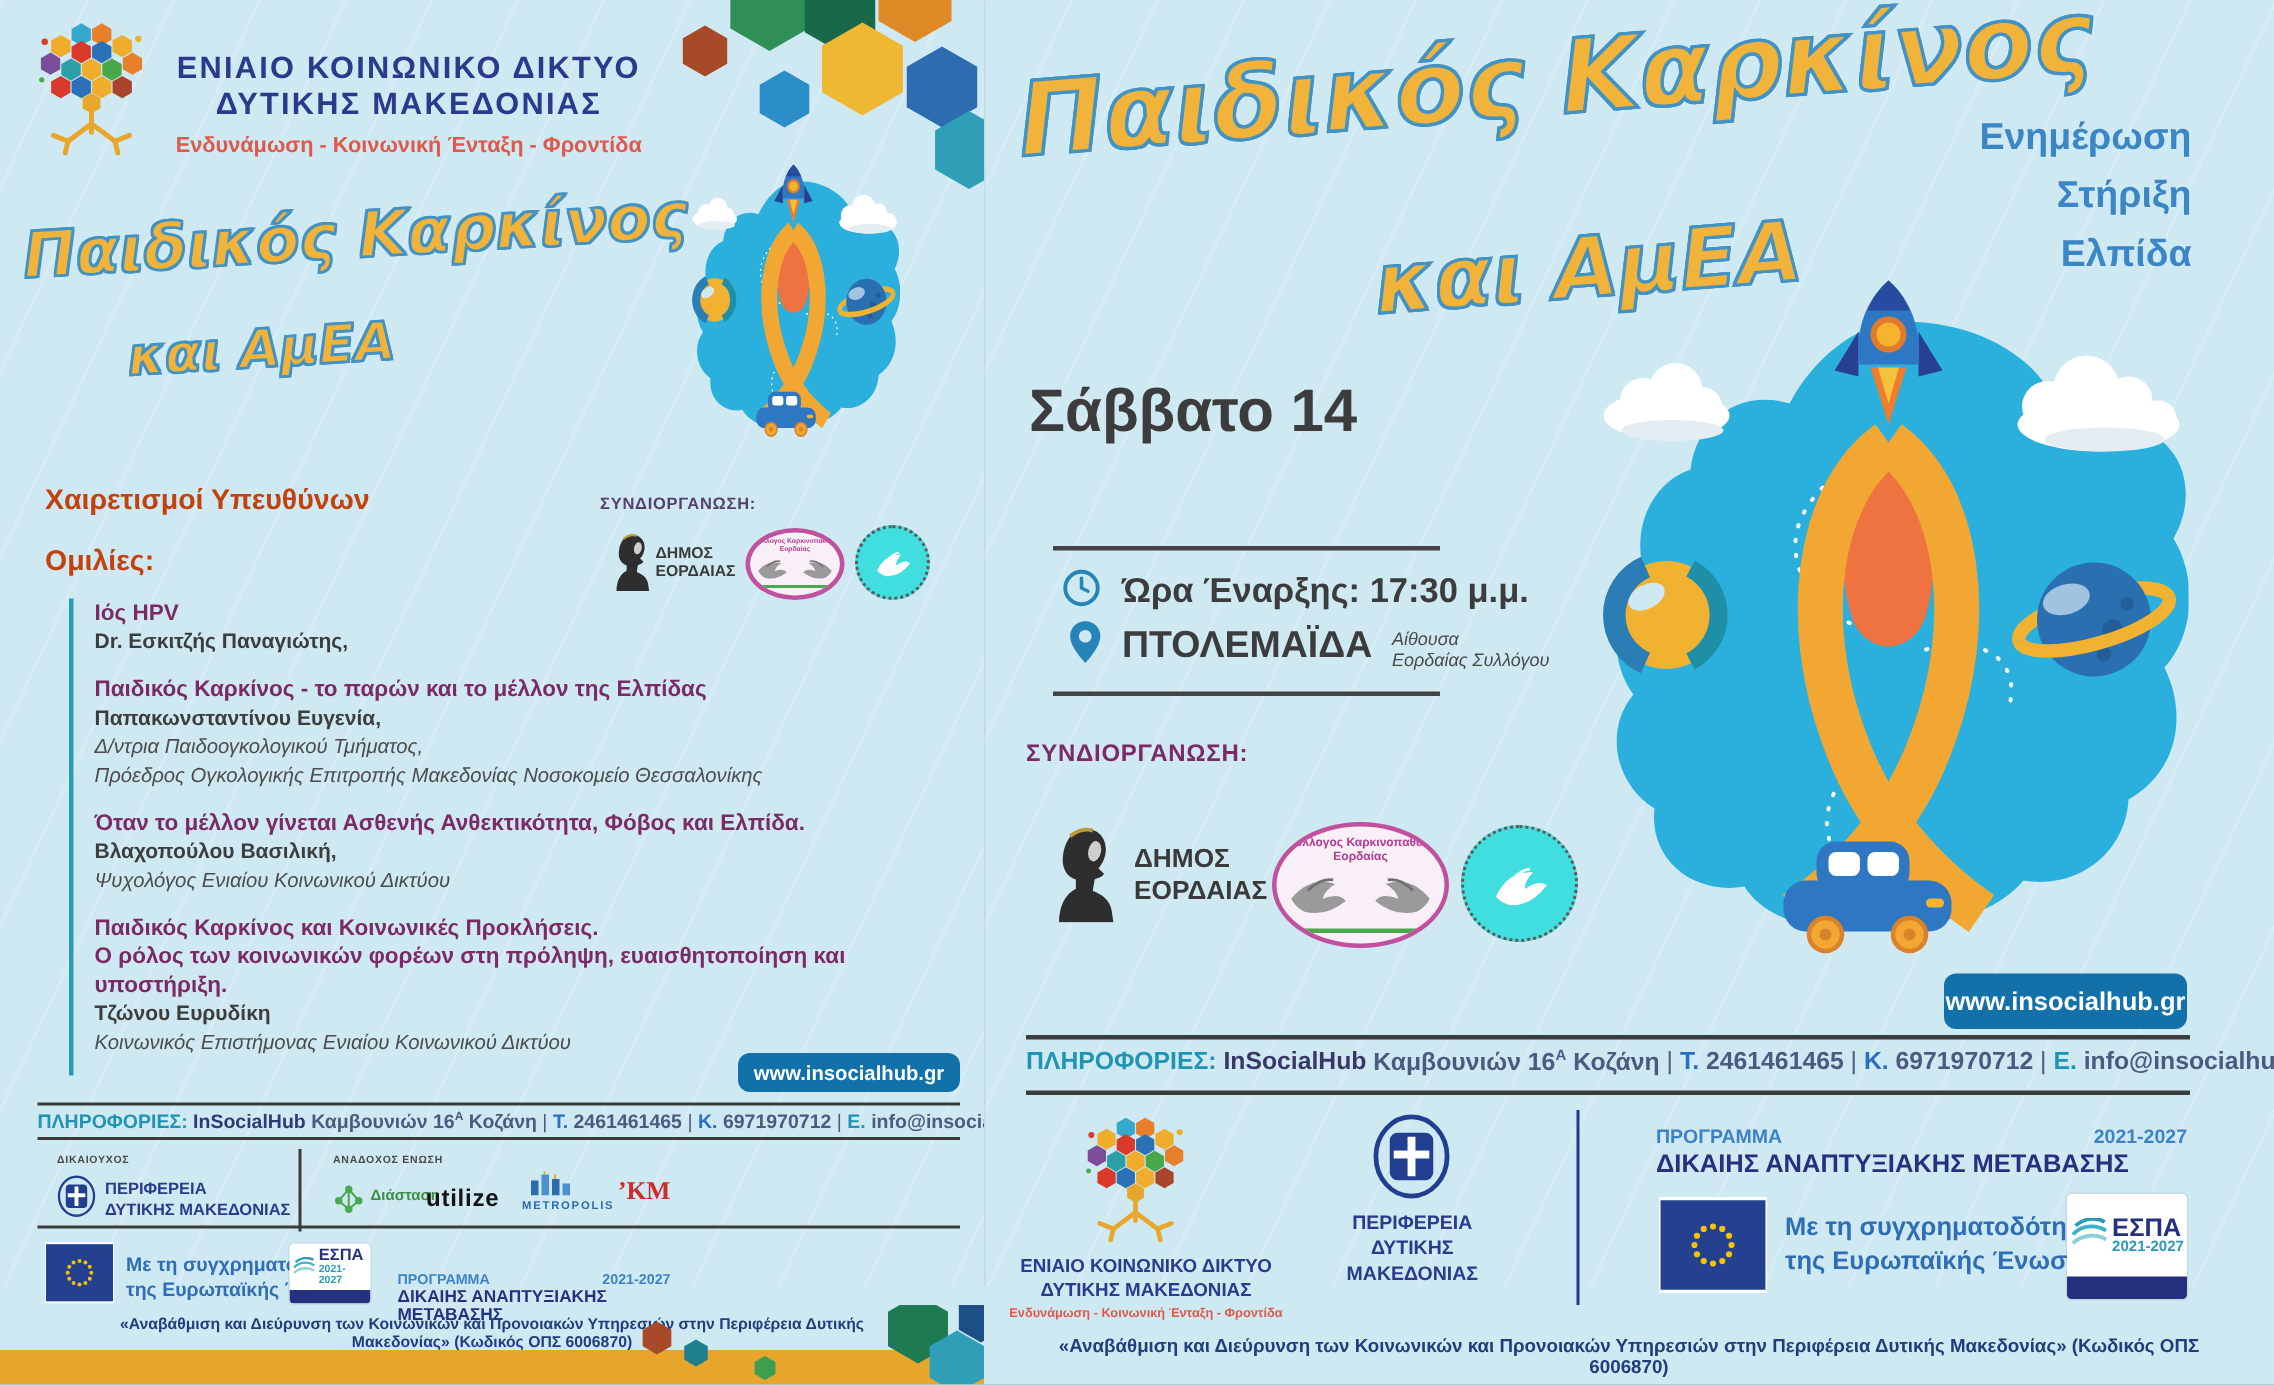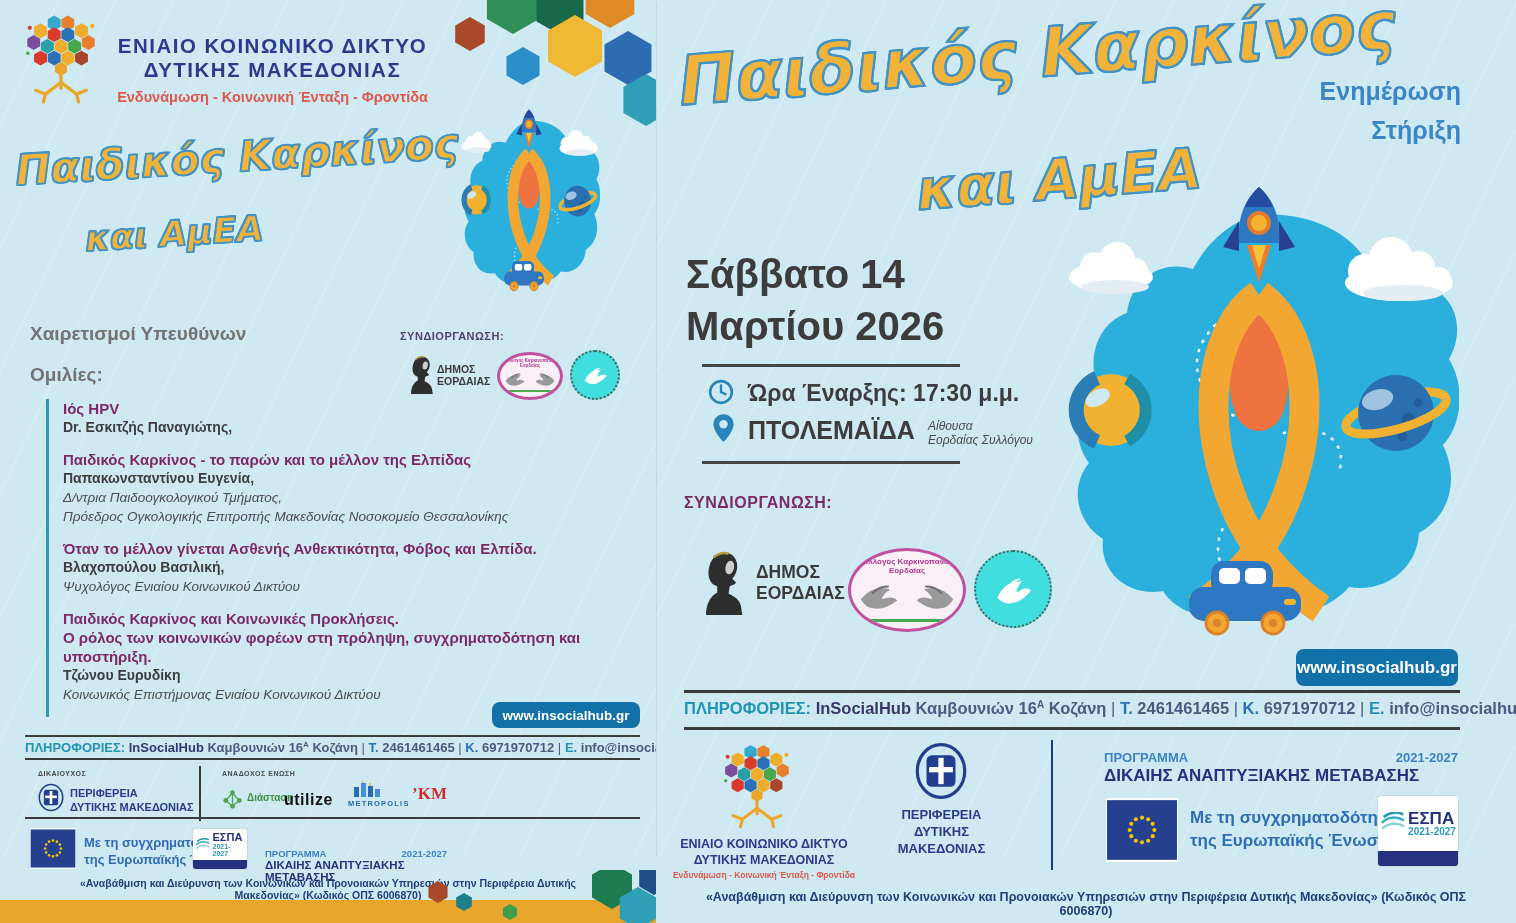--- a/index.html
+++ b/index.html
@@ -8,21 +8,21 @@
   .poster{position:absolute;top:0;height:857px;background:#cfe9f3;text-decoration:underline;}
   .poster::before{content:"";position:absolute;inset:0;pointer-events:none;
     background:repeating-linear-gradient(115deg,rgba(255,255,255,.16) 0 2px,rgba(255,255,255,0) 2px 52px);}
   #pL{left:0;width:656px;}
   #pR{left:656px;width:860px;box-shadow:inset 1px 0 0 rgba(0,0,0,.07);}
   .abs{position:absolute;}
   .script{font-family:"DejaVu Sans",sans-serif;font-style:italic;font-weight:bold;
     color:#f2b33b;white-space:nowrap;-webkit-text-stroke:1.6px #4292c3;
     text-shadow:1px 1px 0 #4292c3,-1px -1px 0 #4292c3,1px -1px 0 #4292c3,-1px 1px 0 #4292c3;}
   .navy{color:#2b3a8c;}
-  .teal-h{color:#737373;font-weight:bold;}
+  .teal-h{color:#c2410c;font-weight:bold;}
   .purple{color:#7c2a66;font-weight:bold;}
   .coral{color:#e0584a;}
   .dark{color:#3c3c3c;}
   .slate{color:#4a5a80;}
   .kw{color:#3b86c5;font-weight:bold;}
   .rule{background:#3b3b3b;}
   .badge{background:#1371a9;color:#fff;font-weight:bold;display:flex;
     align-items:center;justify-content:center;border-radius:8px;}
   .talk{margin-bottom:13px;}
   .talk .t{font-size:15px;line-height:19px;font-weight:bold;color:#7c2a66;}
@@ -285,21 +285,21 @@
         <div class="r">Δ/ντρια Παιδοογκολογικού Τμήματος,</div>
         <div class="r">Πρόεδρος Ογκολογικής Επιτροπής Μακεδονίας Νοσοκομείο Θεσσαλονίκης</div>
       </div>
       <div class="talk">
         <div class="t">Όταν το μέλλον γίνεται Ασθενής Ανθεκτικότητα, Φόβος και Ελπίδα.</div>
         <div class="s">Βλαχοπούλου Βασιλική,</div>
         <div class="r">Ψυχολόγος Ενιαίου Κοινωνικού Δικτύου</div>
       </div>
       <div class="talk">
         <div class="t">Παιδικός Καρκίνος και Κοινωνικές Προκλήσεις.</div>
-        <div class="t">Ο ρόλος των κοινωνικών φορέων στη πρόληψη, συγχρηματοδότηση και υποστήριξη.</div>
+        <div class="t">Ο ρόλος των κοινωνικών φορέων στη πρόληψη, ευαισθητοποίηση και υποστήριξη.</div>
         <div class="s">Τζώνου Ευρυδίκη</div>
         <div class="r">Κοινωνικός Επιστήμονας Ενιαίου Κοινωνικού Δικτύου</div>
       </div>
     </div>
 
     <div class="abs badge" style="left:492px;top:702px;width:148px;height:26px;font-size:13.5px">www.insocialhub.gr</div>
 
     <div class="abs rule" style="left:25px;top:735px;width:615px;height:2px"></div>
     <div class="abs ctc center" style="left:25px;top:740px;width:615px;font-size:13px">
       <b style="color:#2095b3">ΠΛΗΡΟΦΟΡΙΕΣ:</b>
@@ -376,25 +376,25 @@
   </section>
 
   <section class="poster" id="pR">
 
     <div class="abs script" style="left:20px;top:42px;font-size:68px;-webkit-text-stroke:2.2px #4292c3;transform:rotate(-4.5deg);transform-origin:0 0">Παιδικός Καρκίνος</div>
     <div class="abs script" style="left:258px;top:158px;font-size:56px;-webkit-text-stroke:2px #4292c3;transform:rotate(-4.5deg);transform-origin:0 0">και ΑμΕΑ</div>
 
     <div class="abs" style="left:620px;top:72px;width:185px;text-align:right;line-height:39px">
       <div class="kw" style="font-size:25px">Ενημέρωση</div>
       <div class="kw" style="font-size:25px">Στήριξη</div>
+      <div class="kw" style="font-size:25px">Ελπίδα</div>
     </div>
 
     <div class="abs dark" style="left:30px;top:248px;font-size:40px;font-weight:bold;line-height:52px">
       <div>Σάββατο 14</div>
-      <div>Μαρτίου 2026</div>
     </div>
     <div class="abs" style="left:46px;top:364px;width:258px;height:2.5px;background:#444"></div>
 
     <svg class="abs" style="left:52px;top:379px;width:26px;height:26px">
         <use href="#clockicon"></use>
       </svg>
     <div class="abs dark" style="left:92px;top:380px;font-size:23px;font-weight:600">Ώρα Έναρξης: 17:30 μ.μ.</div>
 
     <svg class="abs" style="left:56px;top:413px;width:23px;height:31px">
         <use href="#pinicon"></use>

